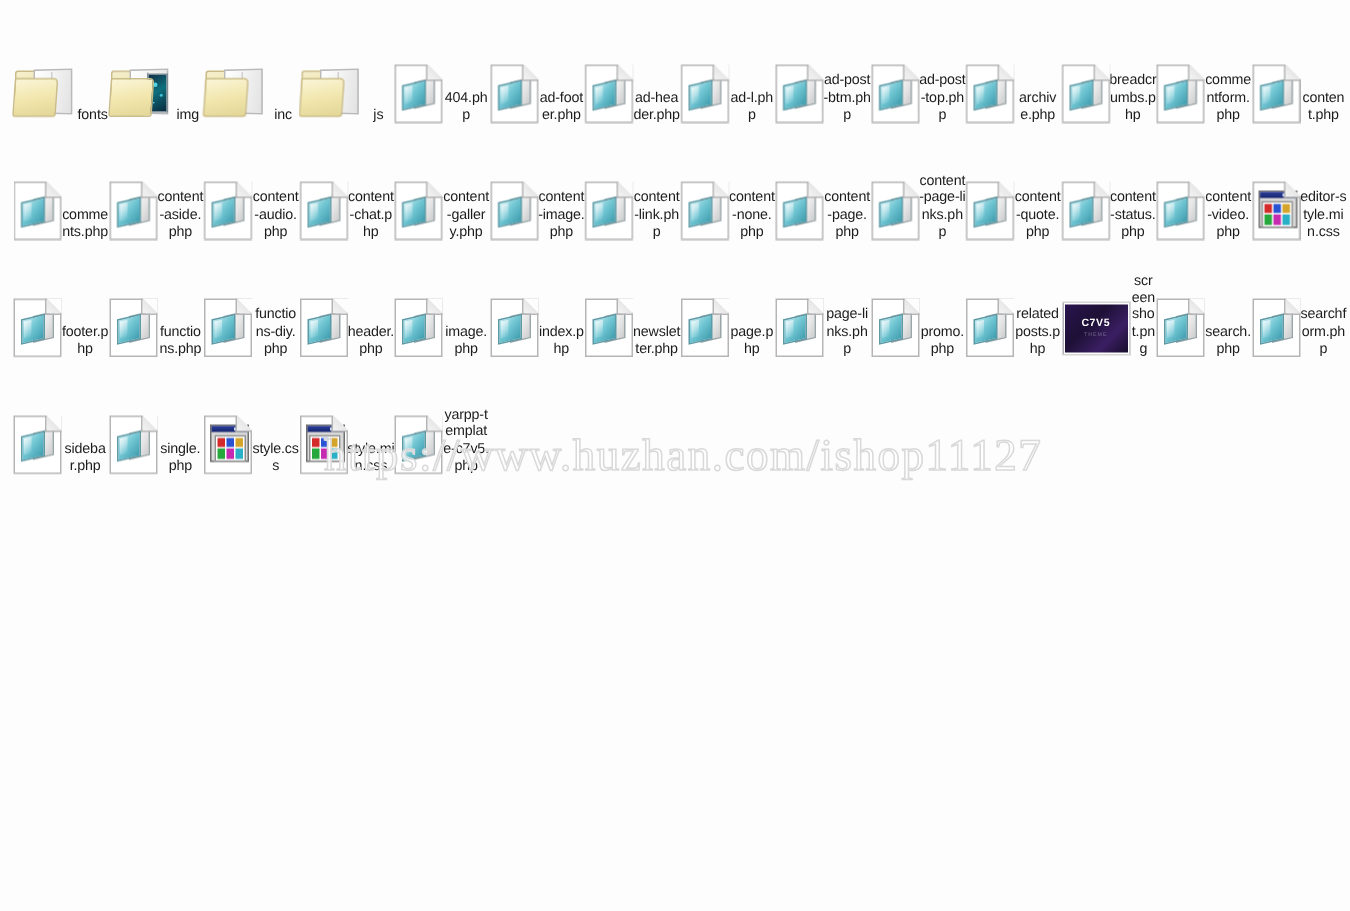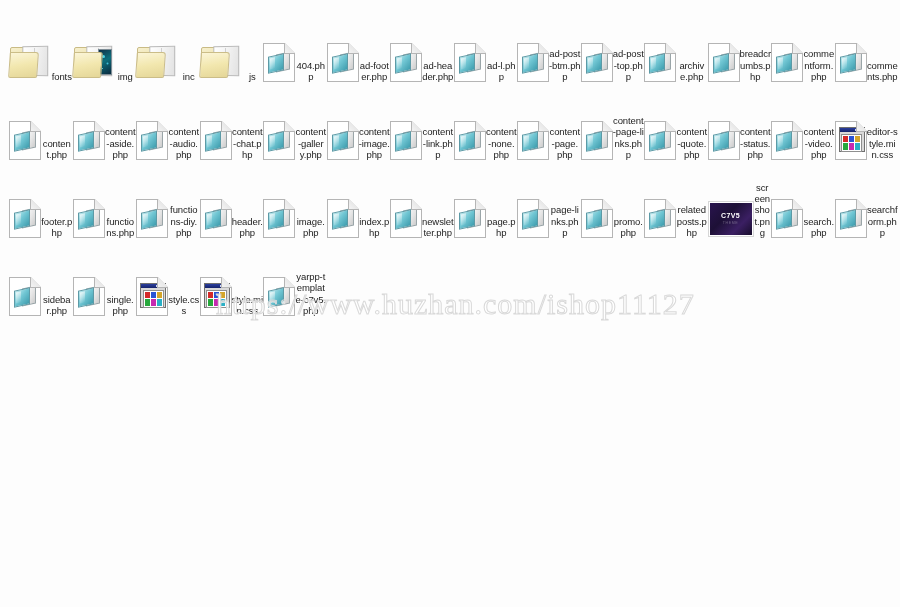--- a/index.html
+++ b/index.html
@@ -440,32 +440,32 @@
       </div>
       <div class="file-item">
         <div class="icon-wrap">
           <div class="ico-page">
             <div class="php-glyph">
               <div class="sheet-b"></div>
               <div class="sheet-a"></div>
             </div>
           </div>
         </div>
+        <div class="label">content.php</div>
+      </div>
+      <div class="file-item">
+        <div class="icon-wrap">
+          <div class="ico-page">
+            <div class="php-glyph">
+              <div class="sheet-b"></div>
+              <div class="sheet-a"></div>
+            </div>
+          </div>
+        </div>
         <div class="label">comments.php</div>
-      </div>
-      <div class="file-item">
-        <div class="icon-wrap">
-          <div class="ico-page">
-            <div class="php-glyph">
-              <div class="sheet-b"></div>
-              <div class="sheet-a"></div>
-            </div>
-          </div>
-        </div>
-        <div class="label">content.php</div>
       </div>
       <div class="file-item">
         <div class="icon-wrap">
           <div class="ico-page">
             <div class="php-glyph">
               <div class="sheet-b"></div>
               <div class="sheet-a"></div>
             </div>
           </div>
         </div>

